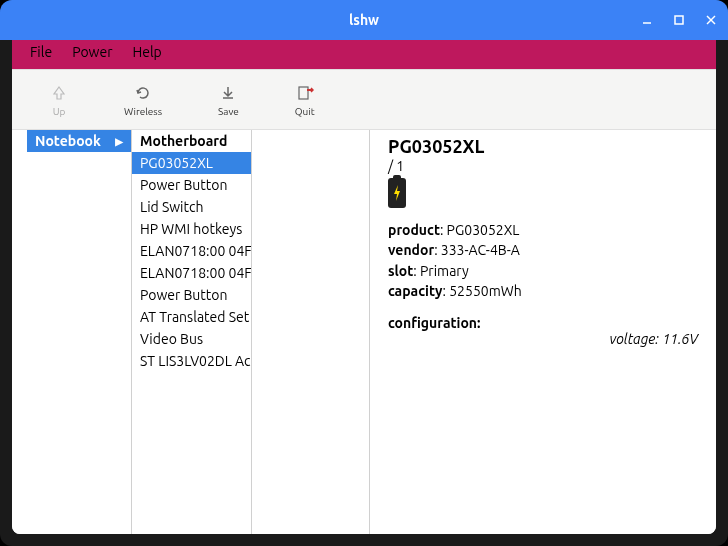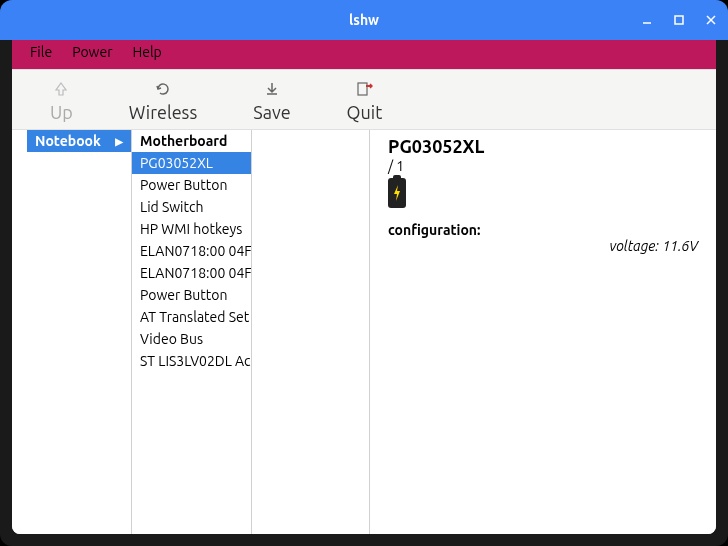--- a/index.html
+++ b/index.html
@@ -8,21 +8,21 @@
 .titlebar { height: 40px; background: #3b82f6; border-radius: 12px 12px 0 0; display: flex; align-items: center; justify-content: center; position: relative; color: #fff; font-weight: bold; }
 .titlebar-controls { position: absolute; right: 10px; display: flex; gap: 18px; align-items: center; }
 .titlebar-controls svg { display: block; }
 .content { flex: 1; background: #fff; margin: 0 12px 12px 12px; border-radius: 0 0 8px 8px; display: flex; flex-direction: column; overflow: hidden; }
 .menubar { height: 30px; display: flex; align-items: flex-start; padding: 0 8px; background: #be185d; border-bottom: 1px solid #e0e0e0; }
 .menubar-item { padding: 4px 10px; border-radius: 4px; cursor: pointer; }
 .toolbar { height: 60px; display: flex; align-items: center; padding: 4px 10px 4px 30px; gap: 40px; background: #f5f5f4; border-bottom: 1px solid #e0e0e0; }
 .toolbar-btn { display: flex; flex-direction: column; align-items: center; gap: 2px; padding: 4px 8px; color: #666; cursor: pointer; }
 .toolbar-btn.disabled { color: #aaa; }
 .toolbar-btn .icon { height: 22px; display: flex; align-items: center; justify-content: center; }
-.toolbar-btn .label { font-size: 18px; color: #333; }
+.toolbar-btn .label { font-size: 10px; color: #333; }
 .toolbar-btn.disabled .label { color: #aaa; }
 .main { flex: 1; display: flex; overflow: hidden; background: #fff; }
 .col { border-right: 1px solid #d0d0d0; overflow-y: auto; }
 .col1 { width: 120px; padding-left: 15px; }
 .col2 { width: 120px; }
 .col3 { width: 118px; }
 .list-item { padding: 3px 8px; white-space: nowrap; overflow: hidden; cursor: pointer; }
 .list-item.selected-blue { background: #3584e4; color: #fff; font-weight: bold; display: flex; justify-content: space-between; align-items: center; }
 .list-item.selected-blue .arrow { font-size: 10px; }
 .list-item.bold { font-weight: bold; }
@@ -136,20 +136,26 @@
       <div class="col col3"></div>
 
       <div class="details">
         <h2>PG03052XL</h2>
         <div class="sub">/ 1</div>
         <div class="battery-icon">
           <svg width="10" height="18" viewBox="0 0 10 18">
               <path d="M6 1 L2 10 L5 10 L4 17 L8 7 L5 7 Z" fill="#ffdd00"></path>
             </svg>
         </div>
+        <div class="props">
+          <div class="row"><span class="key">product</span>: <span>PG03052XL</span></div>
+          <div class="row"><span class="key">vendor</span>: <span>333-AC-4B-A</span></div>
+          <div class="row"><span class="key">slot</span>: <span>Primary</span></div>
+          <div class="row"><span class="key">capacity</span>: <span>52550mWh</span></div>
+        </div>
         <div class="config-block">
           <div class="cfg-label">configuration:</div>
           <div class="cfg-item">voltage: 11.6V</div>
         </div>
       </div>
     </div>
   </div>
 </div>
 
 </body></html>

